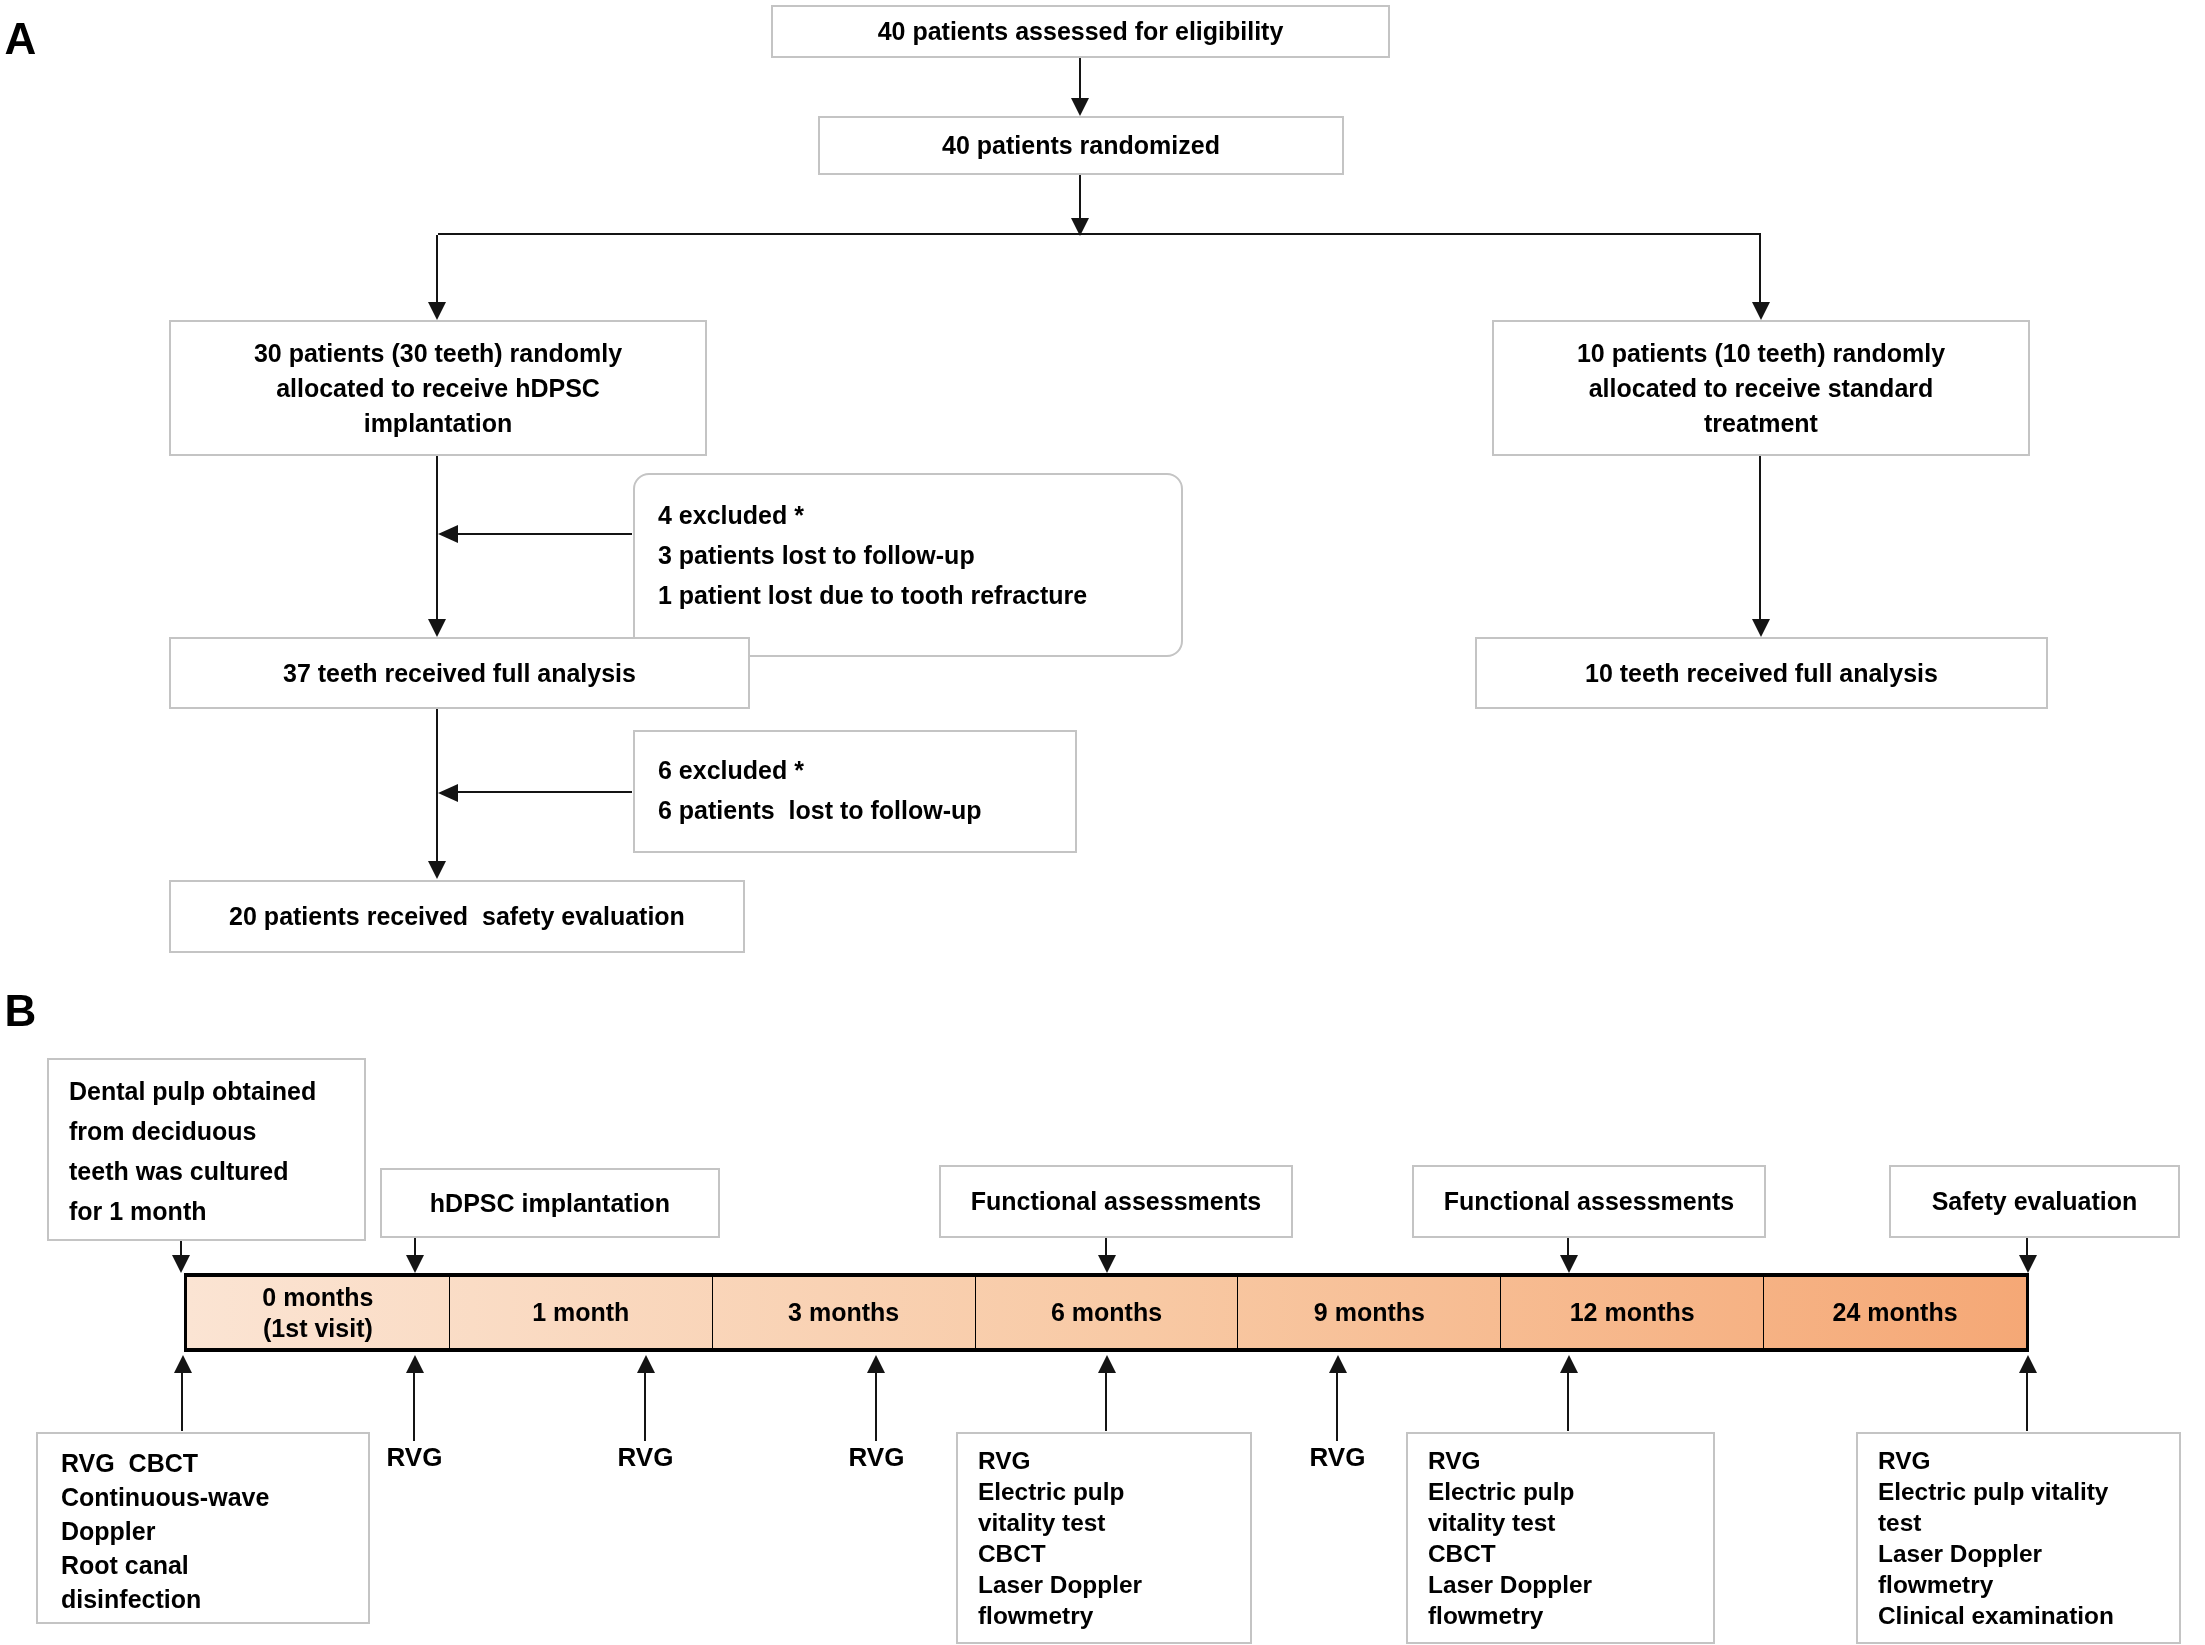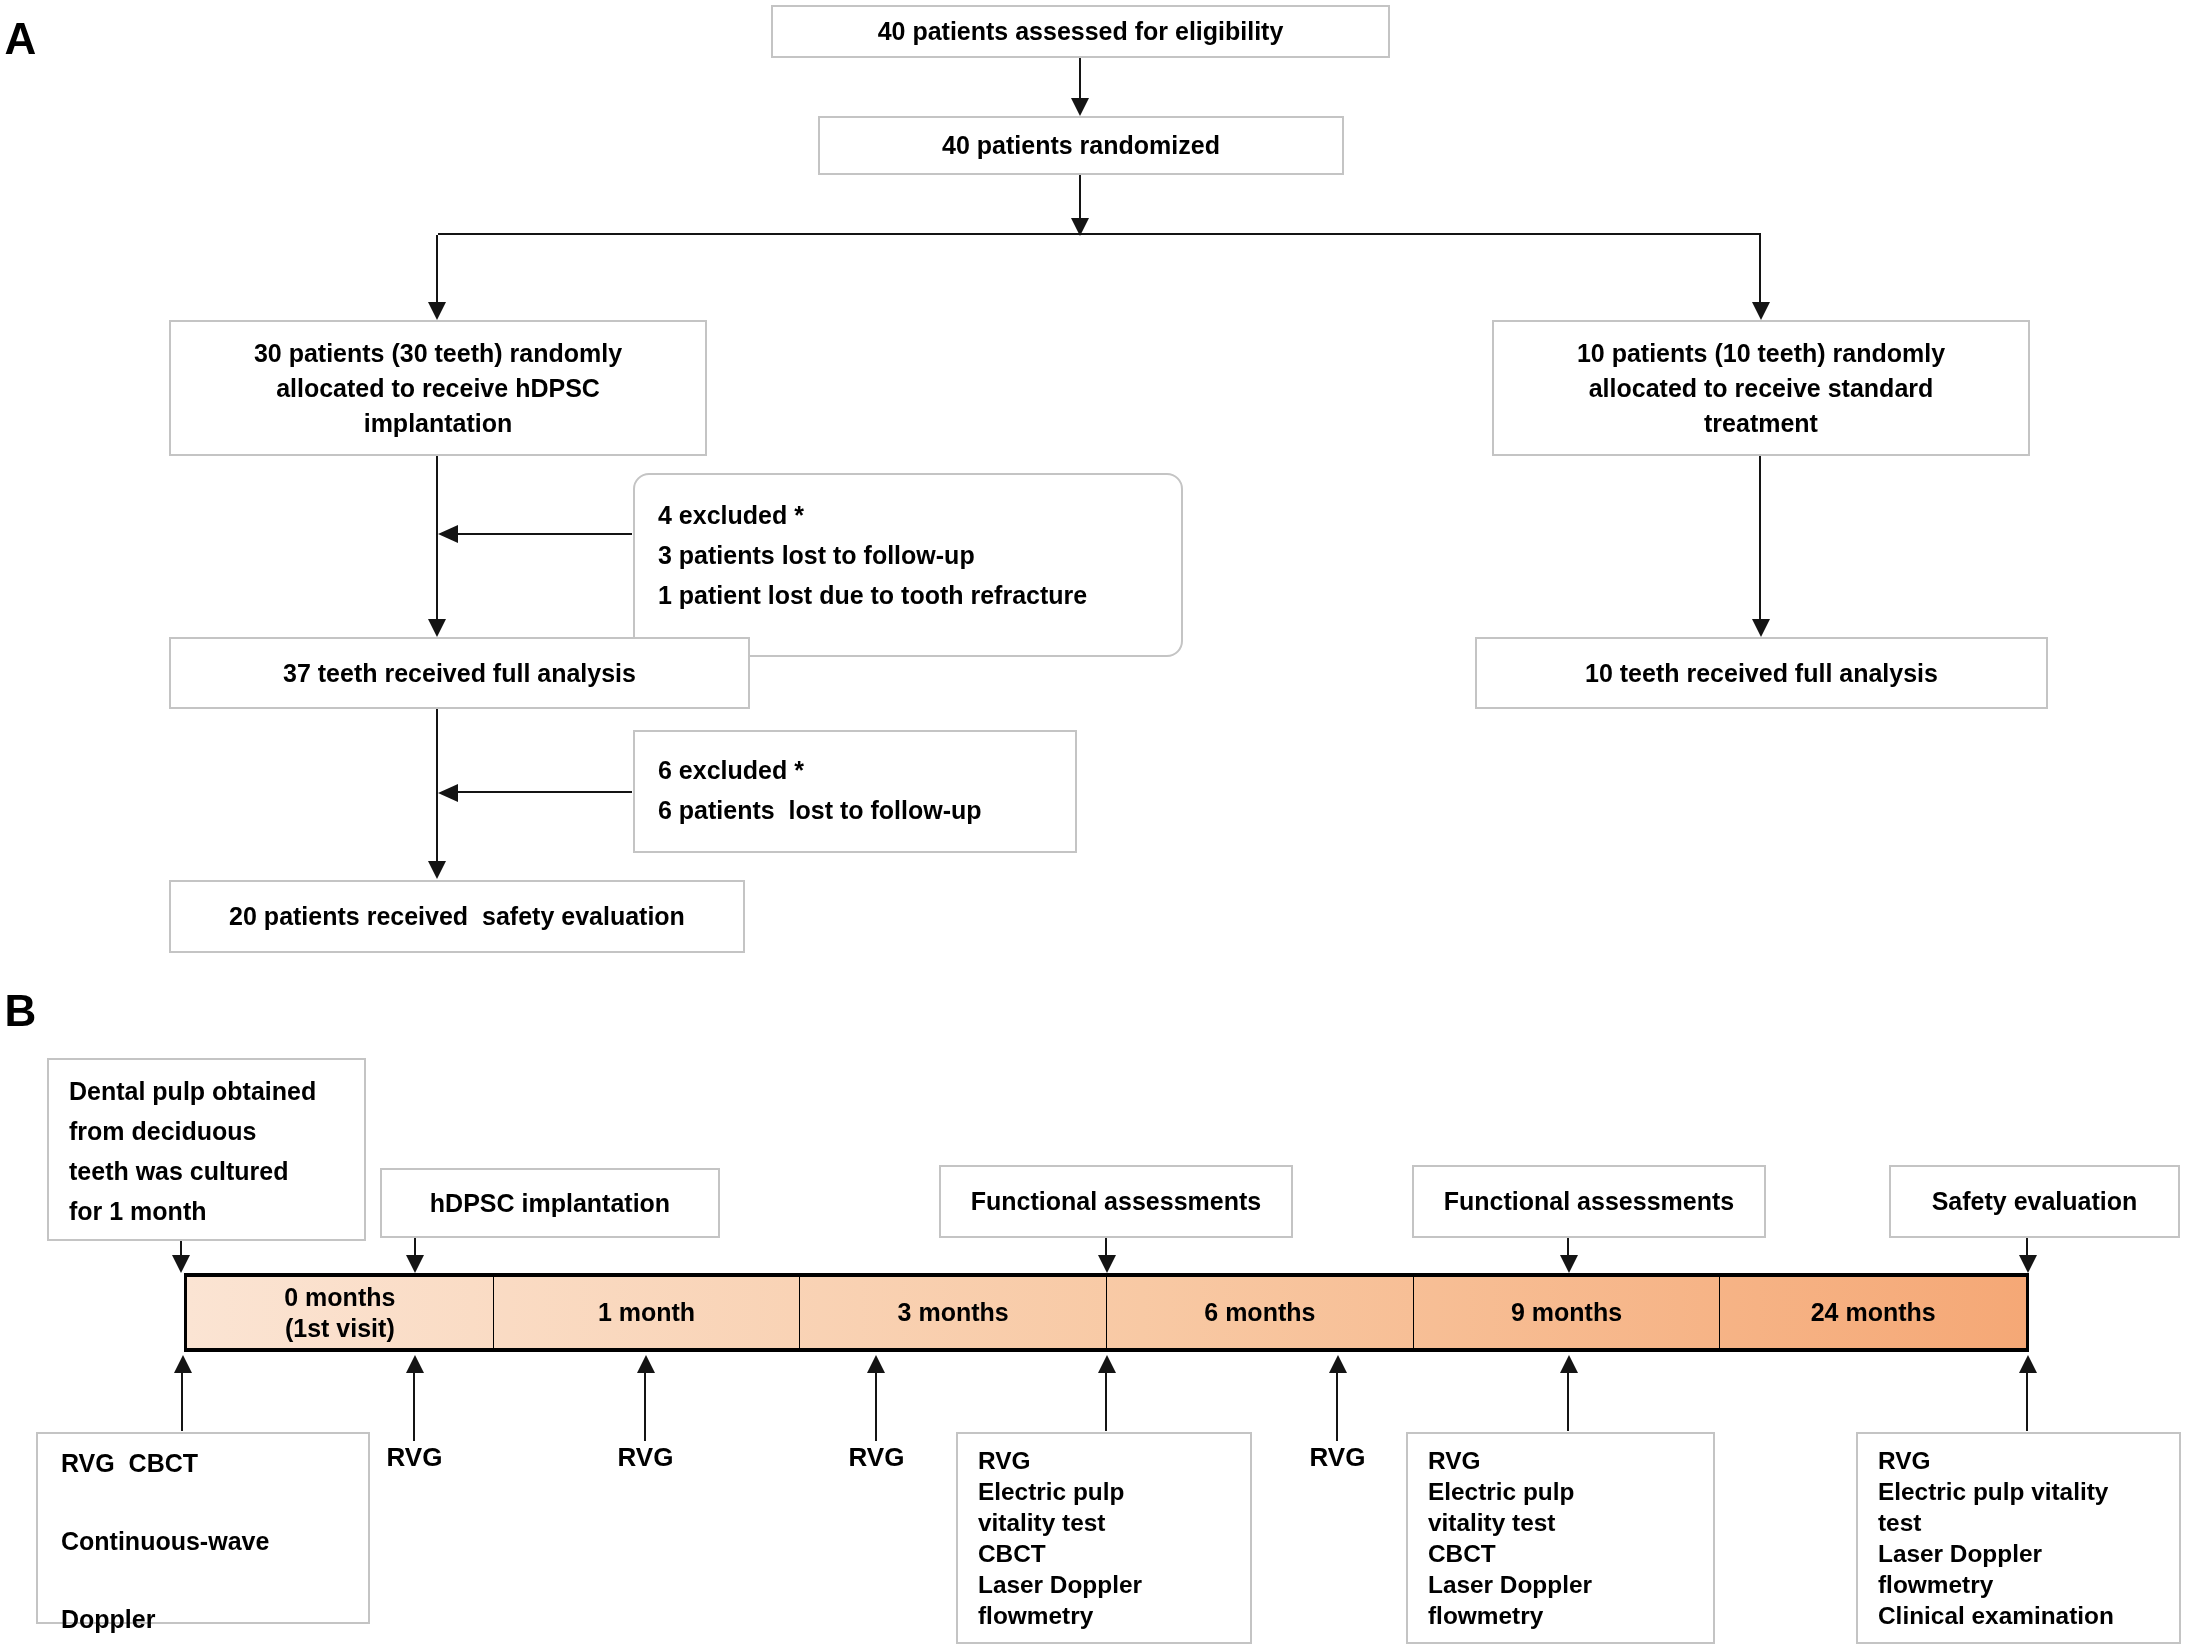--- a/index.html
+++ b/index.html
@@ -191,20 +191,23 @@
     <div class="cell">
       <span>3 months</span>
     </div>
     <div class="cell">
       <span>6 months</span>
     </div>
     <div class="cell">
       <span>9 months</span>
     </div>
     <div class="cell">
+      <span>12 months</span>
+    </div>
+    <div class="cell">
       <span>24 months</span>
     </div>
   </div>
 
   <div class="ah-u" style="left:174px;top:1355px;"></div>
   <div class="vline" style="left:181px;top:1372px;height:59px;"></div>
 
   <div class="ah-u" style="left:406px;top:1355px;"></div>
   <div class="vline" style="left:413px;top:1372px;height:69px;"></div>
 
@@ -219,21 +222,21 @@
 
   <div class="ah-u" style="left:1329px;top:1355px;"></div>
   <div class="vline" style="left:1336px;top:1372px;height:69px;"></div>
 
   <div class="ah-u" style="left:1560px;top:1355px;"></div>
   <div class="vline" style="left:1567px;top:1372px;height:59px;"></div>
 
   <div class="ah-u" style="left:2019px;top:1355px;"></div>
   <div class="vline" style="left:2026px;top:1372px;height:59px;"></div>
 
-  <div class="box left" style="left:36px;top:1432px;width:334px;height:192px;padding:12.2px 10.7px 0 23px;line-height:34px;gap:44px;">
+  <div class="box left" style="left:36px;top:1432px;width:334px;height:192px;padding:12.2px 10.7px 0 23px;line-height:34px;">
     <div>RVG  CBCT</div>
     <div>Continuous-wave</div>
     <div>Doppler</div>
     <div>Root canal</div>
     <div>disinfection</div>
   </div>
 
   <div class="rvg-label" style="left:361px;top:1442px;">RVG</div>
   <div class="rvg-label" style="left:592px;top:1442px;">RVG</div>
   <div class="rvg-label" style="left:823px;top:1442px;">RVG</div>

